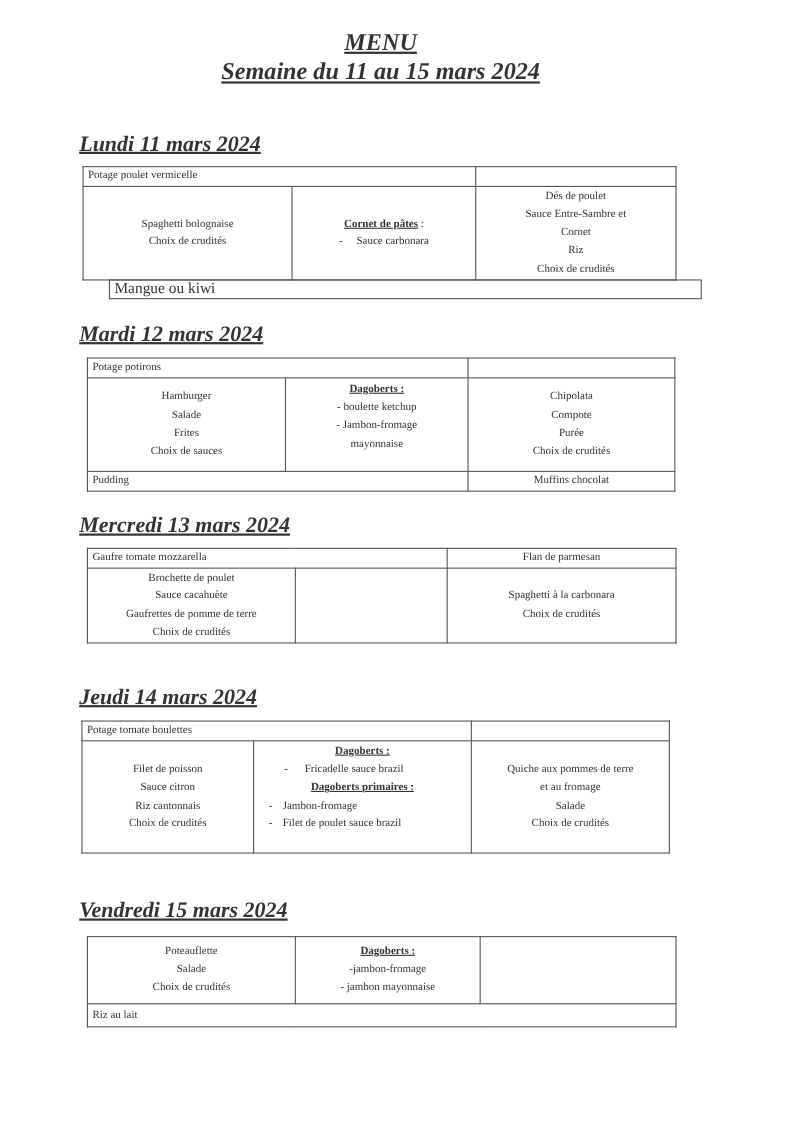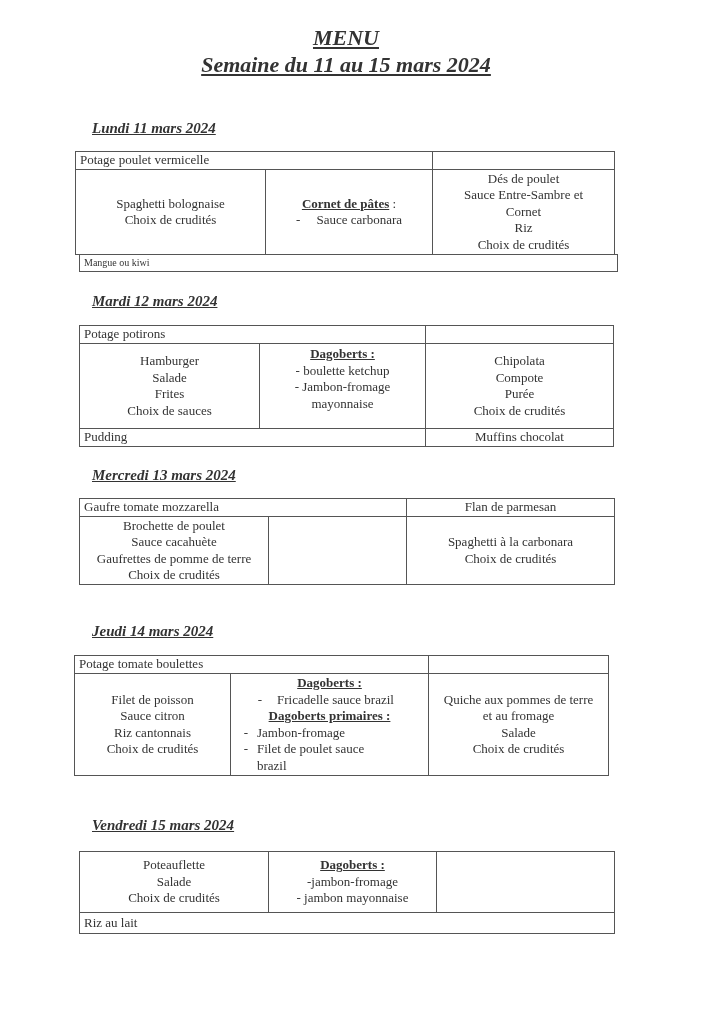--- a/index.html
+++ b/index.html
@@ -9,40 +9,40 @@
       color: #2a2a2a; position: relative; overflow: hidden;
     }
     .title {
       position: absolute; left: 0; width: 692px; text-align: center;
       font-weight: bold; font-style: italic; text-decoration: underline;
       font-size: 22px; line-height: 26px; color: #333;
     }
     #t1 { top: 25px; }
     #t2 { top: 52px; }
     .day {
-      position: absolute; left: 92px; font-weight: bold; font-style: italic;
-      text-decoration: underline; font-size: 15px; color: #333;
+      position: absolute; left: 72px; font-weight: bold; font-style: italic;
+      text-decoration: underline; font-size: 20px; color: #333;
     }
     table.menu {
       position: absolute; border-collapse: collapse; table-layout: fixed;
-      font-size: 13px; line-height: 16.5px; color: #333;
+      font-size: 10px; line-height: 16.5px; color: #333;
     }
     table.menu td {
       border: 1px solid #555; padding: 0 4px; vertical-align: middle;
     }
     td.l { text-align: left; }
     td.c { text-align: center; }
     .line { display: block; }
     .hd { font-weight: bold; text-decoration: underline; }
     .dash { display: block; text-align: left; }
     .dash .d { display: inline-block; width: 22px; text-align: center; }
     .dash .txt { display: inline-block; }
     .extra-row {
-      position: absolute; border: 1px solid #555; font-size: 10px;
-      line-height: 16px; padding: 0 4px; box-sizing: border-box; color: #333;
+      position: absolute; border: 1px solid #555; font-size: 14px;
+      line-height: 16px; padding: 0 4px; box-sizing: border-box; color: #333; margin-left: 20px;
     }
   </style>
 </head>
 <body>
 
 <div class="title" id="t1">MENU</div>
 <div class="title" id="t2">Semaine du 11 au 15 mars 2024</div>
 
 <div class="day" style="top:120px;">Lundi 11 mars 2024</div>
 <table class="menu" style="left:75px; top:151px; width:539px;">

